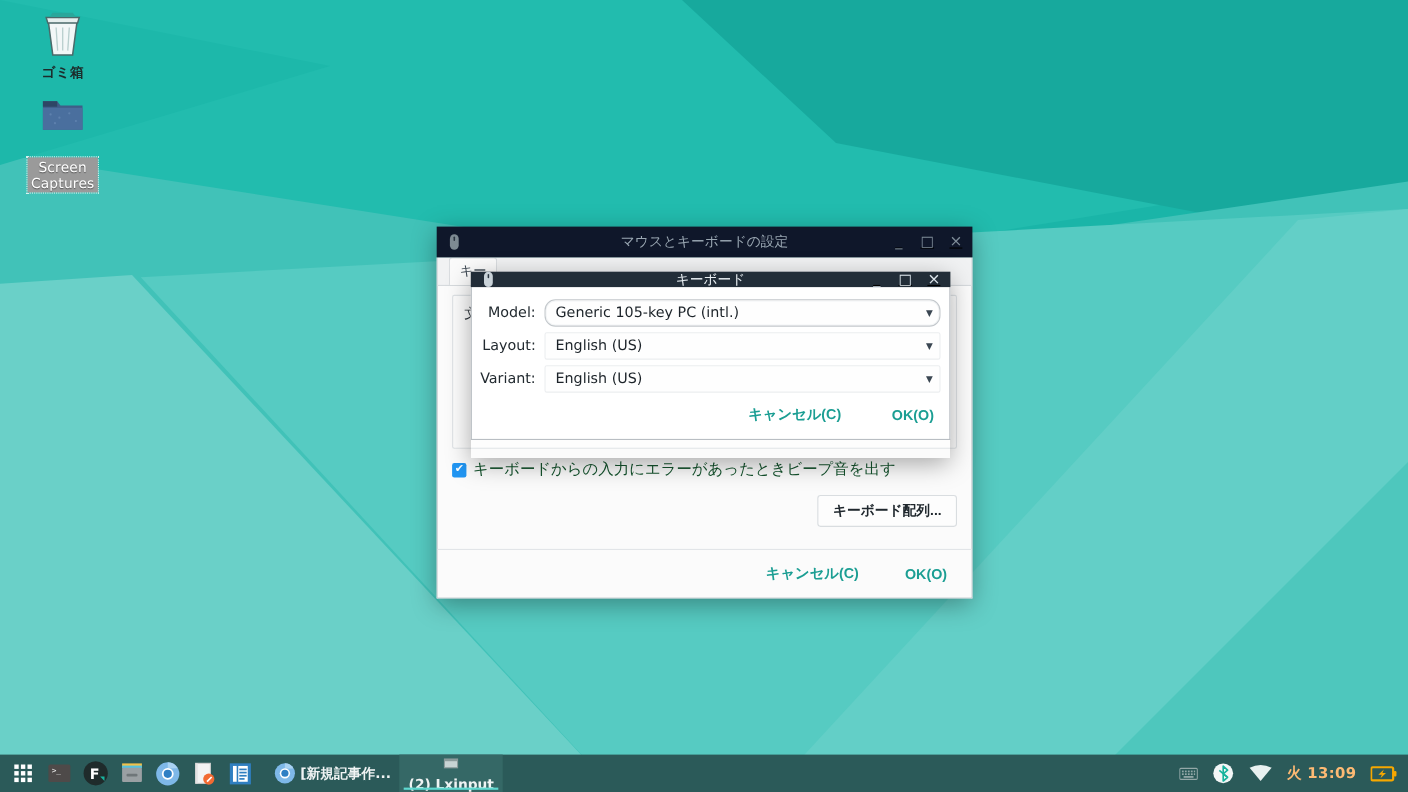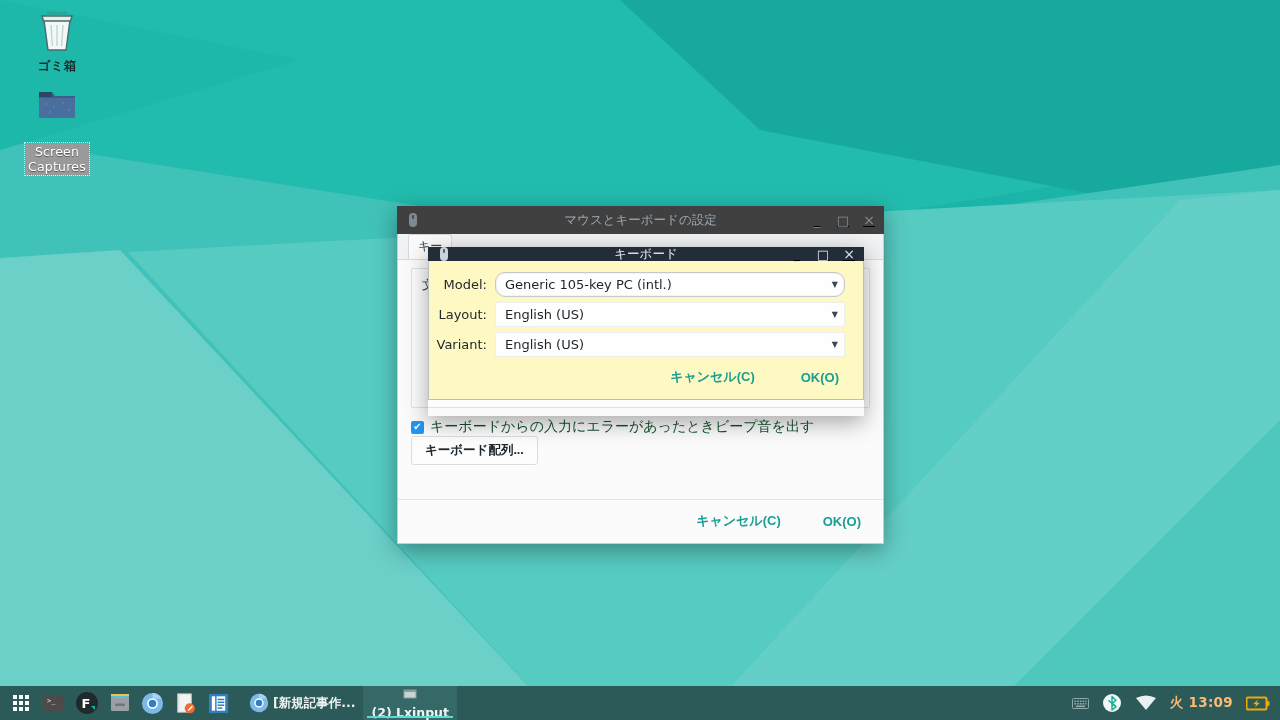--- a/index.html
+++ b/index.html
@@ -29,21 +29,21 @@
   #icon-screencaps .lbl {
     background: #9a9a9a; color: #fff; outline: 1px dotted rgba(255,255,255,.8);
   }
 
   
   .win { position: absolute; box-shadow: 0 6px 22px rgba(0,0,0,.35); }
   .titlebar {
     height: 28px; background: #222d38; display: flex; align-items: center;
     padding: 0 2px 0 8px; position: relative;
   }
-  .titlebar.inactive { background: #404040; text-decoration: underline; }
+  .titlebar.inactive { background: #0f172a; text-decoration: underline; }
   .titlebar .tb-icon { width: 16px; height: 16px; flex: 0 0 16px; }
   .titlebar .tb-title {
     position: absolute; left: 0; right: 0; text-align: center;
     font-size: 12.5px; pointer-events: none;
   }
   .tb-title.active { color: #e8eef2; }
   .tb-title.inactive { color: #9aa7b2; }
   .tb-btns { margin-left: auto; display: flex; align-items: center; }
   .tb-btn {
     width: 26px; height: 26px; display: flex; align-items: center;
@@ -74,42 +74,42 @@
     height: 140px; padding: 8px 10px; overflow: hidden; position: relative;
   }
   .groupbox .gtext { font-size: 12.5px; color: #2c3339; }
   .checkrow { display: flex; align-items: center; gap: 6px; margin-top: 10px; }
   .cbox {
     width: 13px; height: 13px; border-radius: 2px; background: #2196f3;
     display: flex; align-items: center; justify-content: center;
     color: #fff; font-size: 10px; line-height: 1; flex: 0 0 13px;
   }
   .checkrow .clabel { font-size: 14px; color: #14532d; text-align: center; }
-  .btnrow-right { display: flex; }
+  .btnrow-right { display: flex; justify-content: flex-end; margin-top: 14px; }
   .gtk-button {
     font-size: 12.5px; font-weight: bold; color: #20282e;
     background: #fdfdfd; border: 1px solid #d9dde0; border-radius: 3px;
     padding: 6px 13px; line-height: 15px;
   }
   .dialog-actions {
     border-top: 1px solid #e2e5e8; padding: 9px 16px 10px;
     display: flex; justify-content: flex-end; align-items: center; gap: 30px;
     background: #fbfbfb;
   }
   .flat-btn {
     font-size: 13px; font-weight: bold; color: #1b9e93;
     background: none; border: none; padding: 3px 6px;
   }
 
   
   #win-keyboard { left: 428px; top: 247px; width: 436px; height: 169px; }
   #win-keyboard .titlebar { height: 14px; text-decoration: underline; }
   #win-keyboard .body {
-    height: 139px; background: #fef9c3; border: 1px solid #b9bec3; border-top: none;
-    padding: 9px 18px 0 0; display: flex; flex-direction: column;
+    height: 139px; background: #ffffff; border: 1px solid #b9bec3; border-top: none;
+    padding: 9px 8px 0 0; display: flex; flex-direction: column;
   }
   .field-row { display: flex; align-items: center; height: 30px; }
   .field-label {
     width: 66px; text-align: right; padding-right: 8px;
     font-size: 13px; color: #222a30; flex: 0 0 66px;
   }
   .combo {
     flex: 1; height: 25px; display: flex; align-items: center;
     padding: 0 6px 0 9px; font-size: 13px; color: #1c2329;
     background: #fefefe; border: 1px solid #eceef0; border-radius: 2px;

